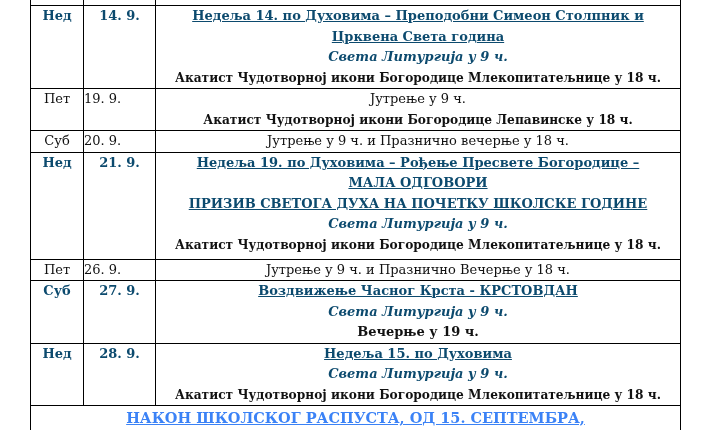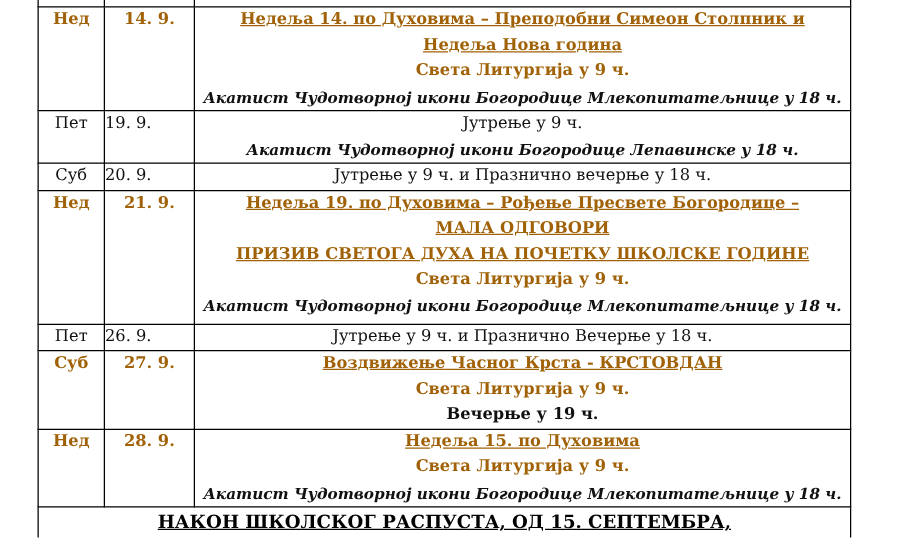--- a/index.html
+++ b/index.html
@@ -31,48 +31,48 @@
   table.schedule td {
     border: 1.5px solid #000000;
     vertical-align: top;
     padding: 0;
     font-size: 13px;
     line-height: 20.5px;
   }
   td.day { width: 52px; text-align: center; }
   td.date { width: 71px; }
   td.desc { text-align: center; }
-  .red { color: #a16207; }
+  .red { color: #0c4a6e; }
   .bold { font-weight: bold; text-align: center; }
-  .ital { }
+  .ital { font-style: italic; }
   .ul { text-decoration: underline; }
-  .blue { color: #000000; font-weight: bold; text-decoration: underline; font-size: 14.5px; }
+  .blue { color: #3b82f6; font-weight: bold; text-decoration: underline; font-size: 14.5px; }
   .line { display: block; white-space: nowrap; }
-  .sm { font-size: 12.2px; font-style: italic; }
+  .sm { font-size: 12.2px; }
   .prev-row td { height: 18px; }
 </style>
 </head>
 <body>
 
 <div class="page">
   <table class="schedule" style="top:0;">
 
     <tbody>
         <tr class="prev-row">
       <td class="day"></td>
       <td class="date"></td>
       <td class="desc"></td>
     </tr>
 
     <tr style="height:81px;">
       <td class="day red bold">Нед</td>
       <td class="date red bold">14. 9.</td>
       <td class="desc">
         <span class="line red bold ul">Недеља 14. по Духовима – Преподобни Симеон Столпник и</span>
-        <span class="line red bold ul">Недеља Нова година</span>
+        <span class="line red bold ul">Црквена Света година</span>
         <span class="line red bold ital">Света Литургија у 9 ч.</span>
         <span class="line bold sm">Акатист Чудотворној икони Богородице Млекопитатељнице у 18 ч.</span>
       </td>
     </tr>
 
     <tr style="height:41px;">
       <td class="day">Пет</td>
       <td class="date">19. 9.</td>
       <td class="desc">
         <span class="line">Јутрење у 9 ч.</span>

